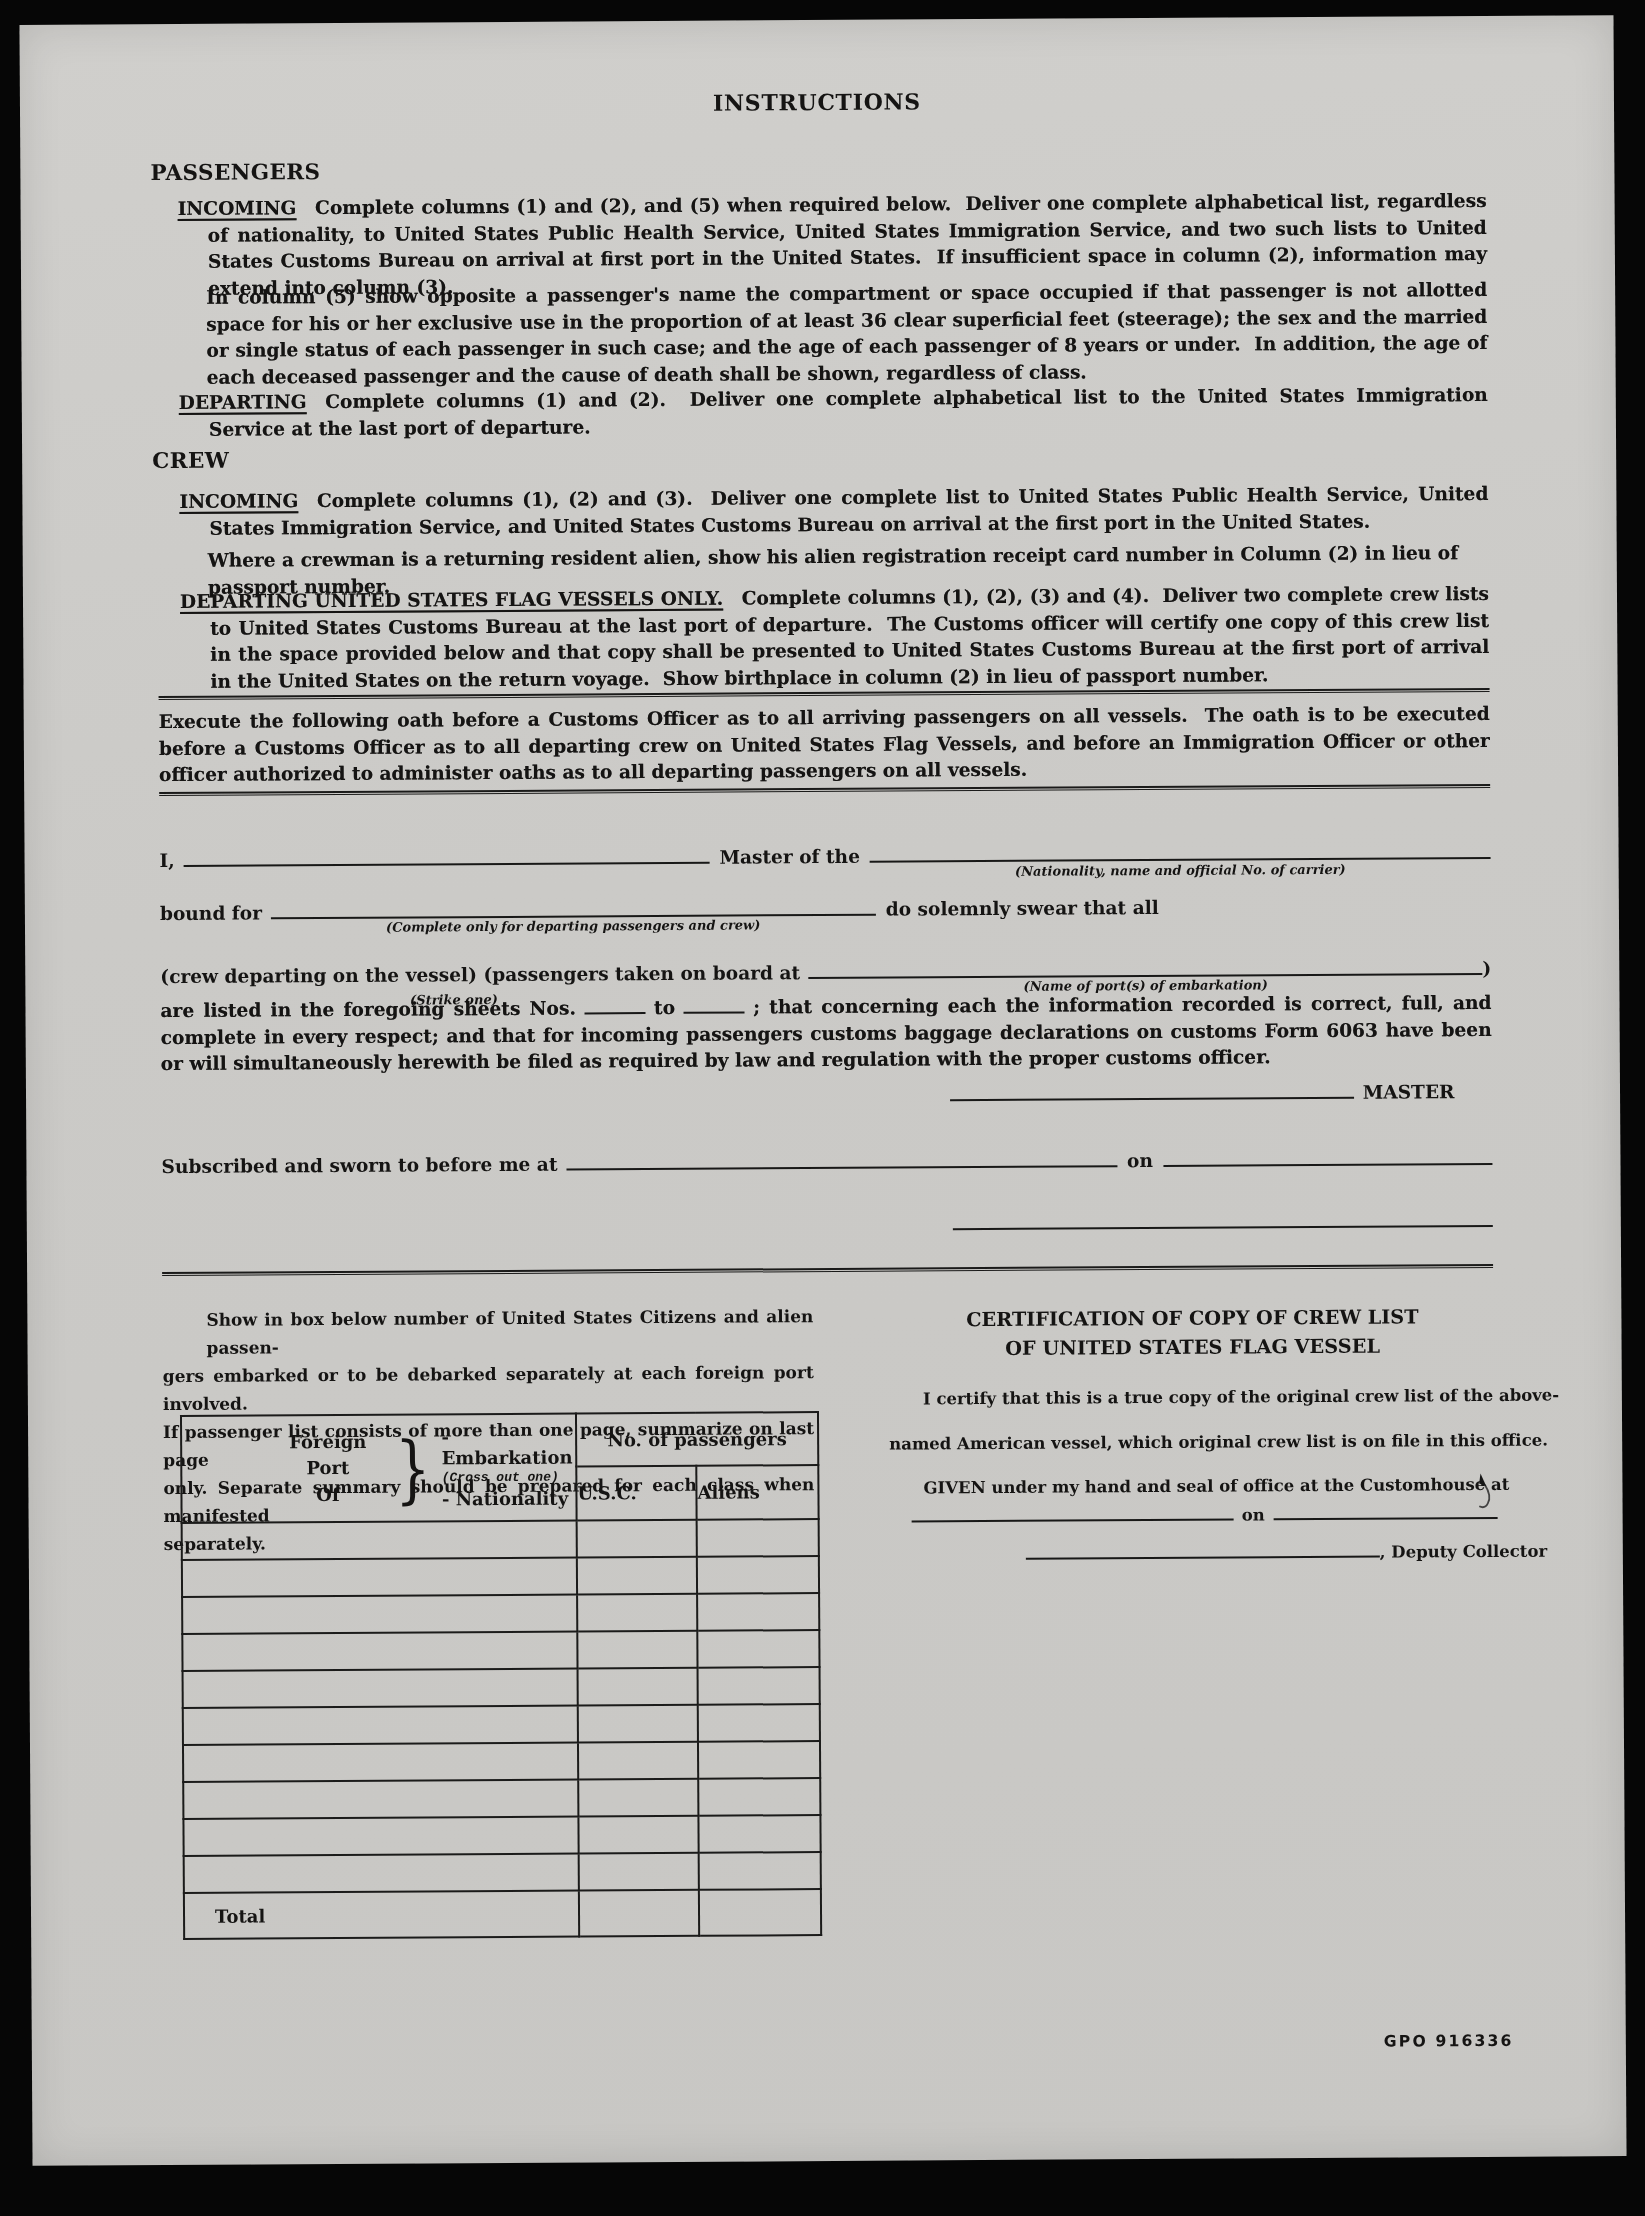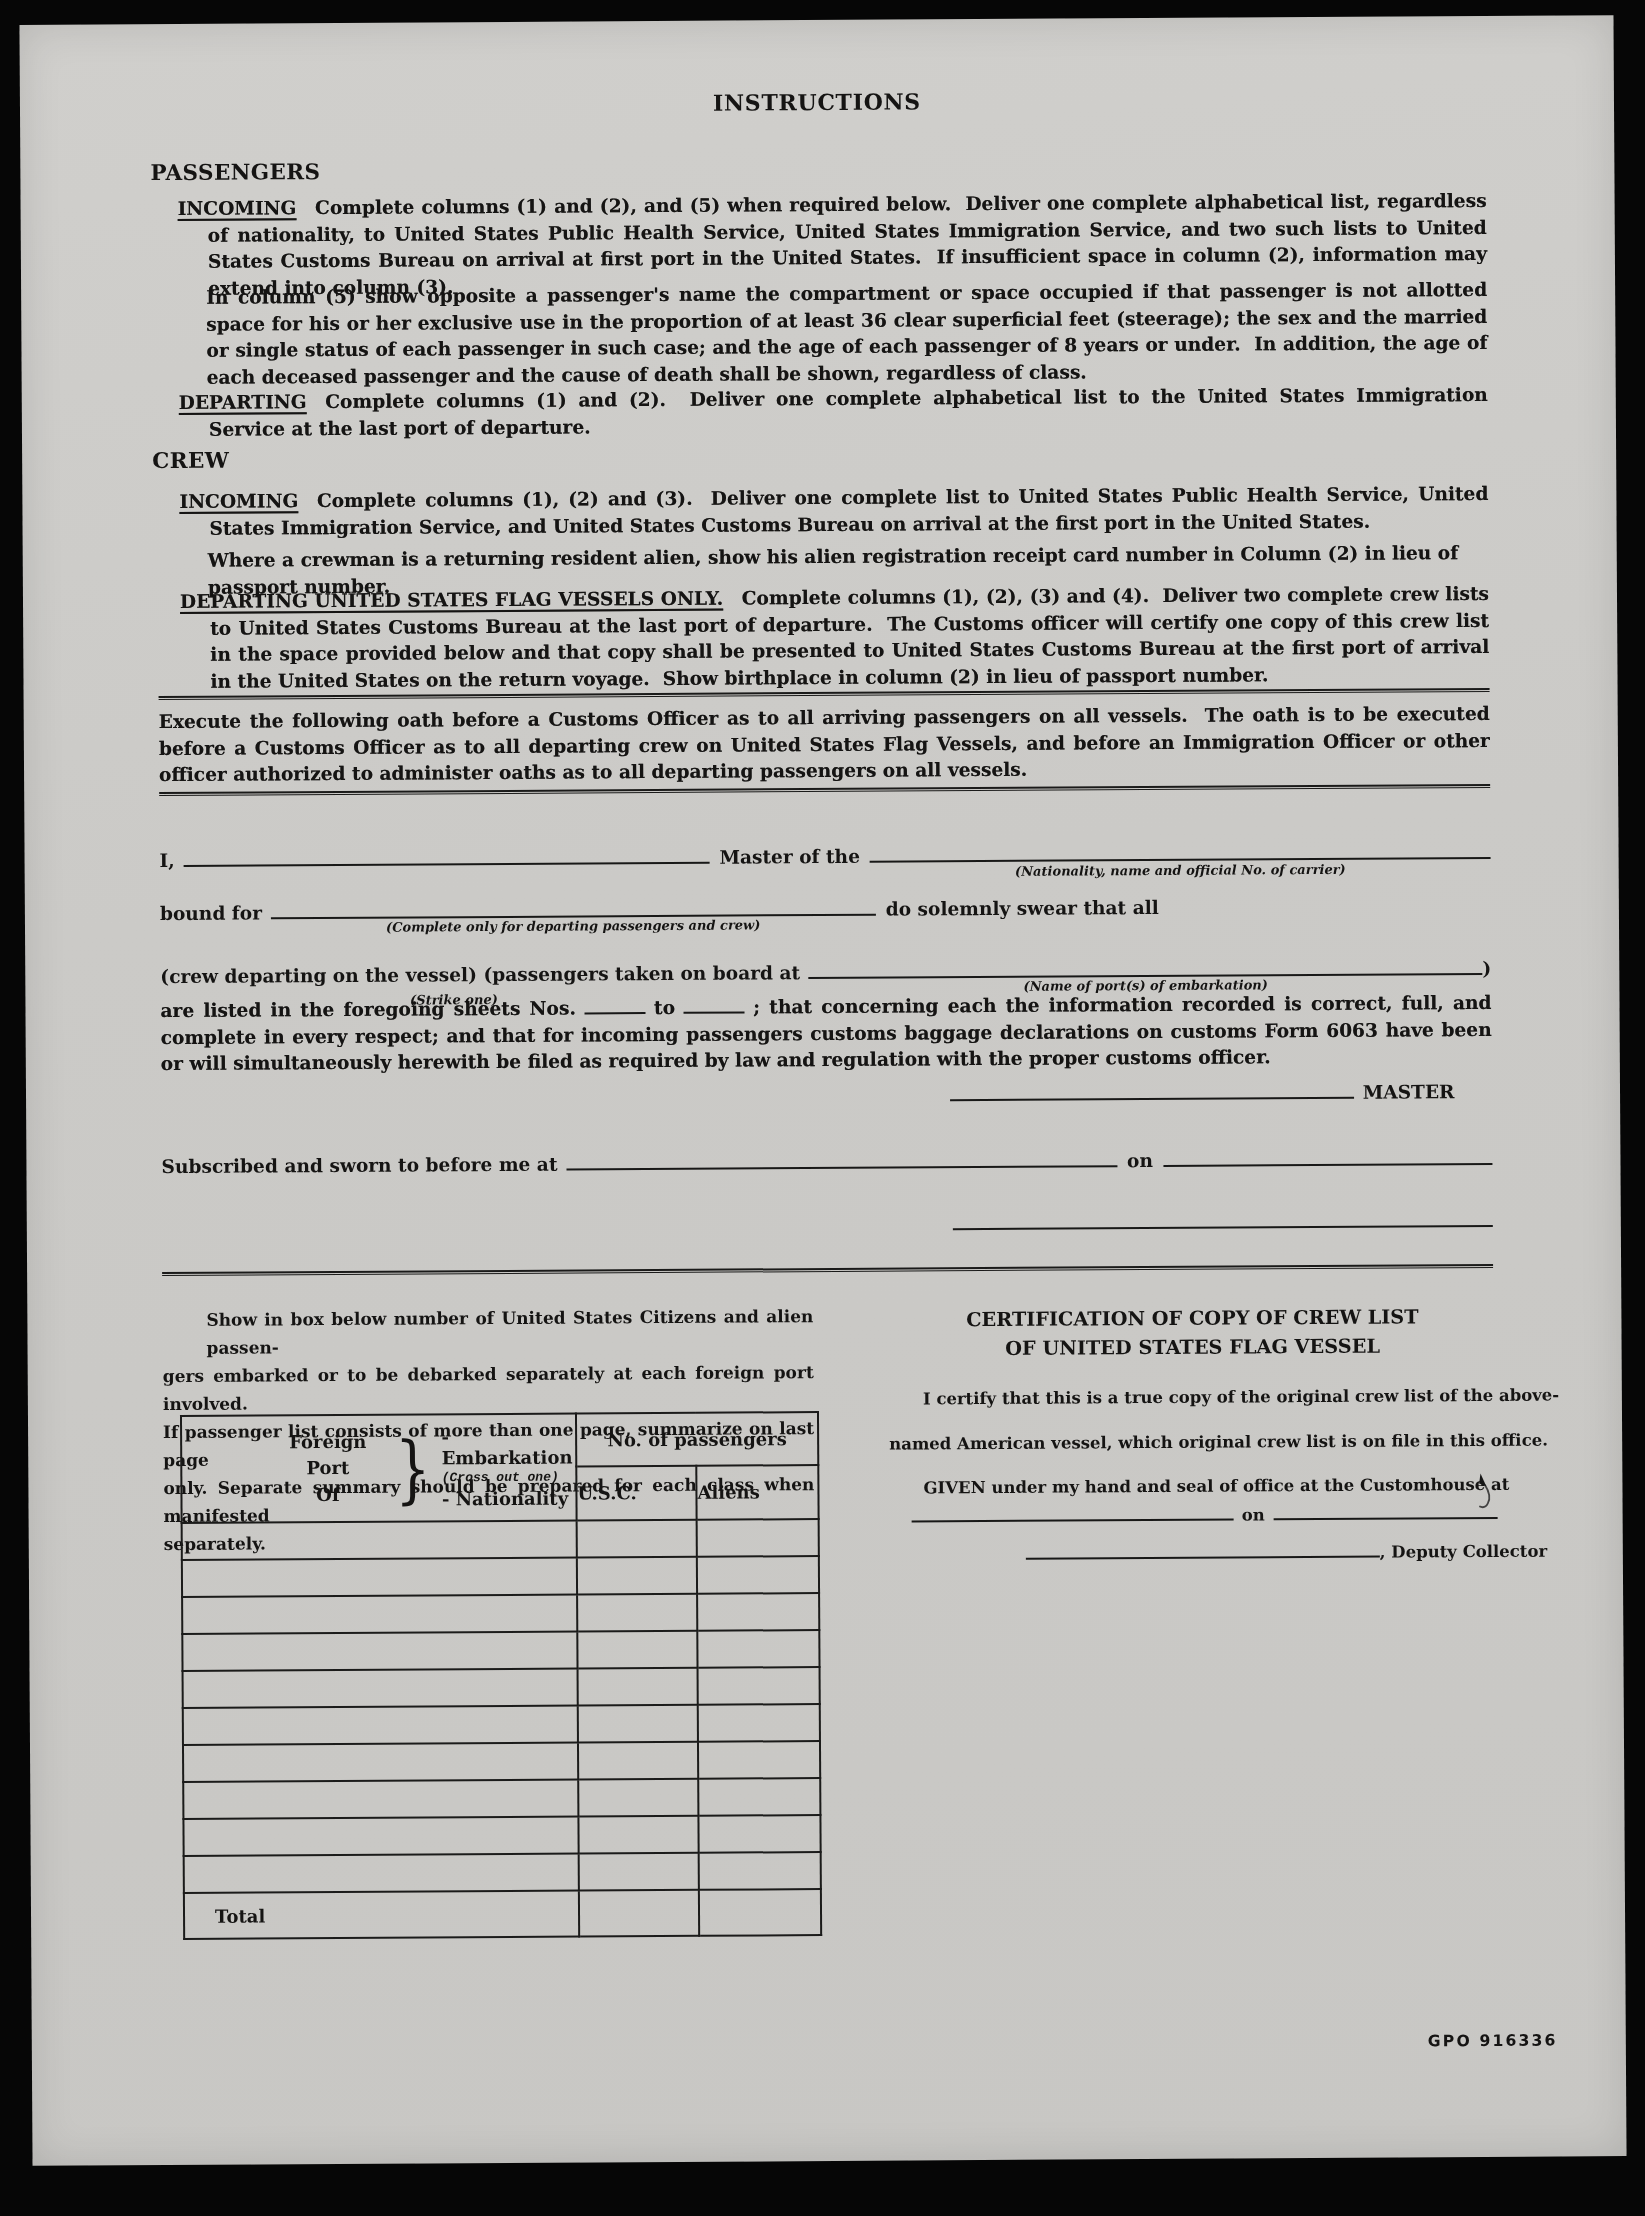--- a/index.html
+++ b/index.html
@@ -236,17 +236,17 @@
       <div class="cert-row" style="position:absolute;top:233px;left:136px">
         <span class="blank" style="flex:0 0 354px"></span>
         <span>, Deputy Collector</span>
       </div>
       <svg class="penmark" style="top:170px;left:581px" width="26" height="40" viewBox="0 0 36 56">
         <path d="M14 2 L22 20 L12 16 Z" fill="#161616"></path>
         <path d="M20 18 Q30 34 24 44 Q20 52 12 48" stroke="#161616" stroke-width="2.5" fill="none" opacity="0.75"></path>
       </svg>
     </div>
 
-    <div class="gpo" style="top:2015px;left:1396px">GPO 916336</div>
+    <div class="gpo" style="top:2015px;left:1352px">GPO 916336</div>
 
   </div>
 </div>
 
 
 </body></html>

